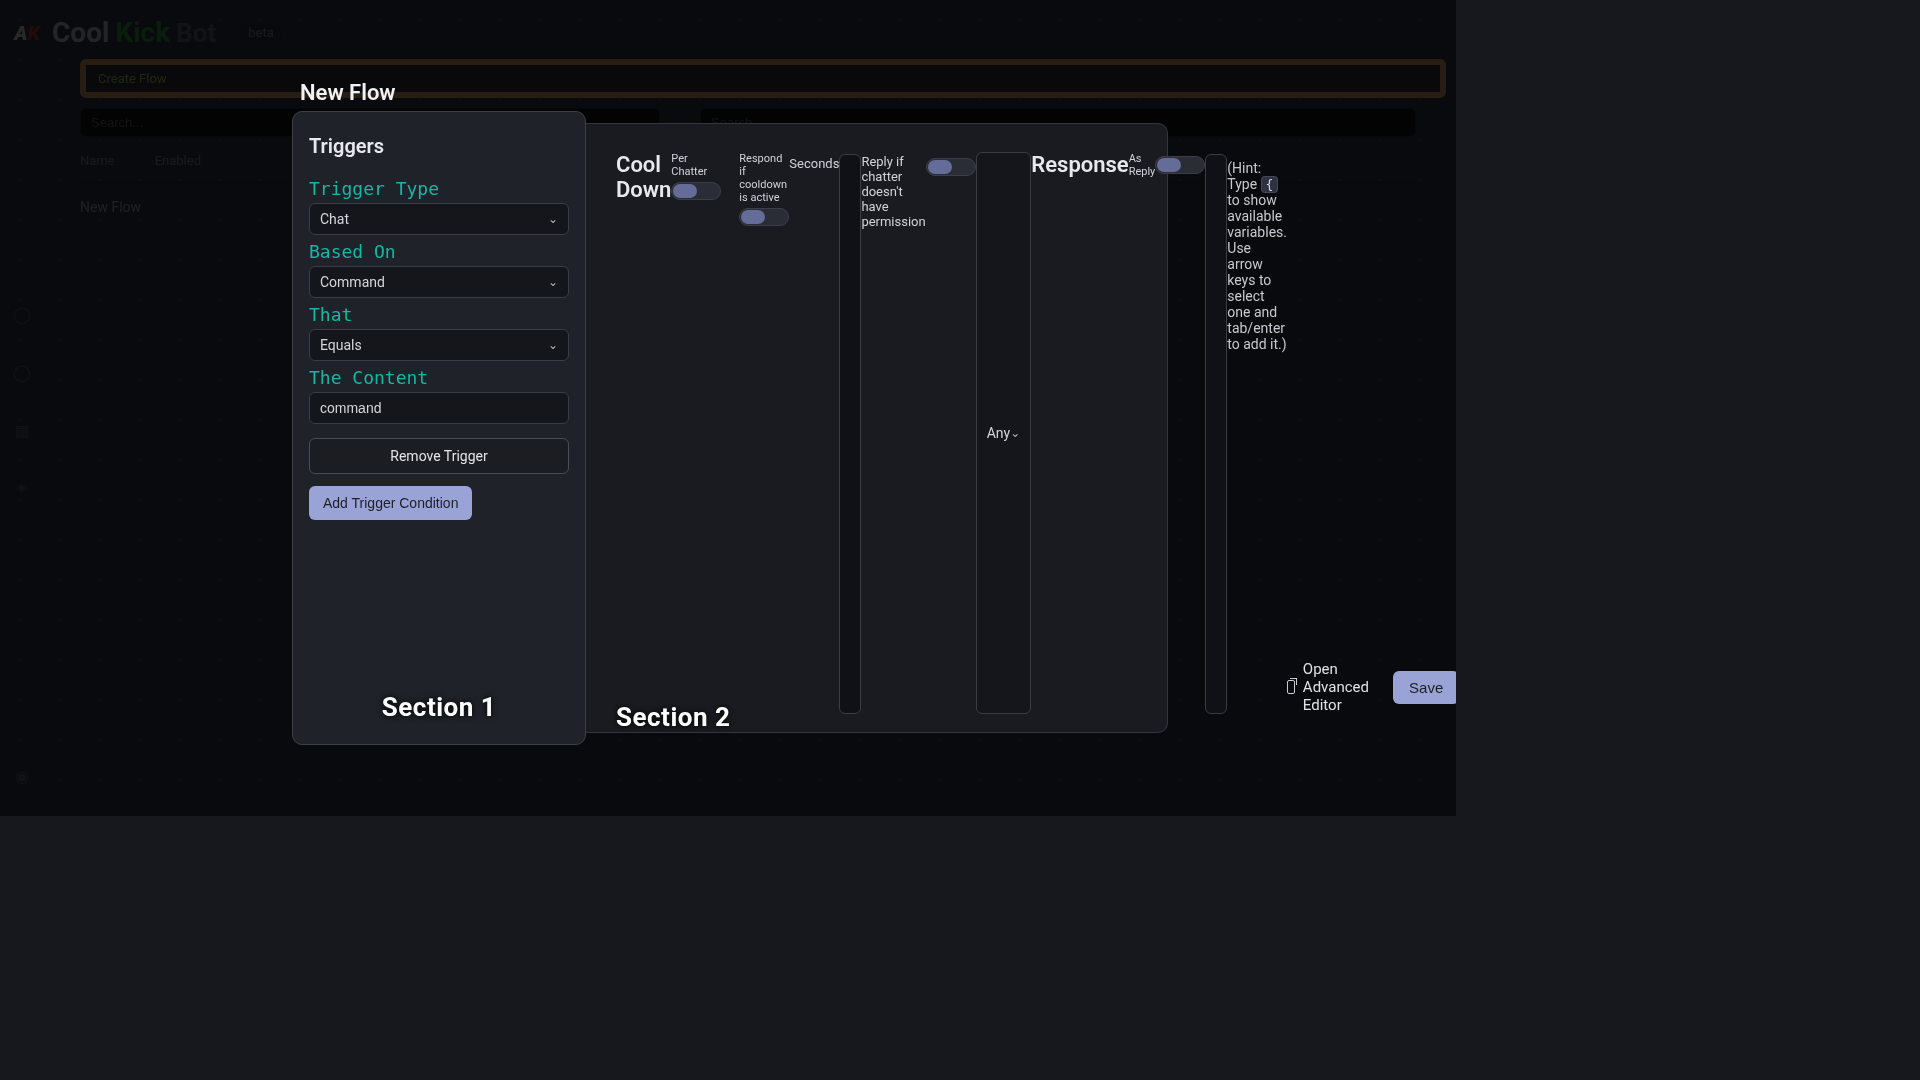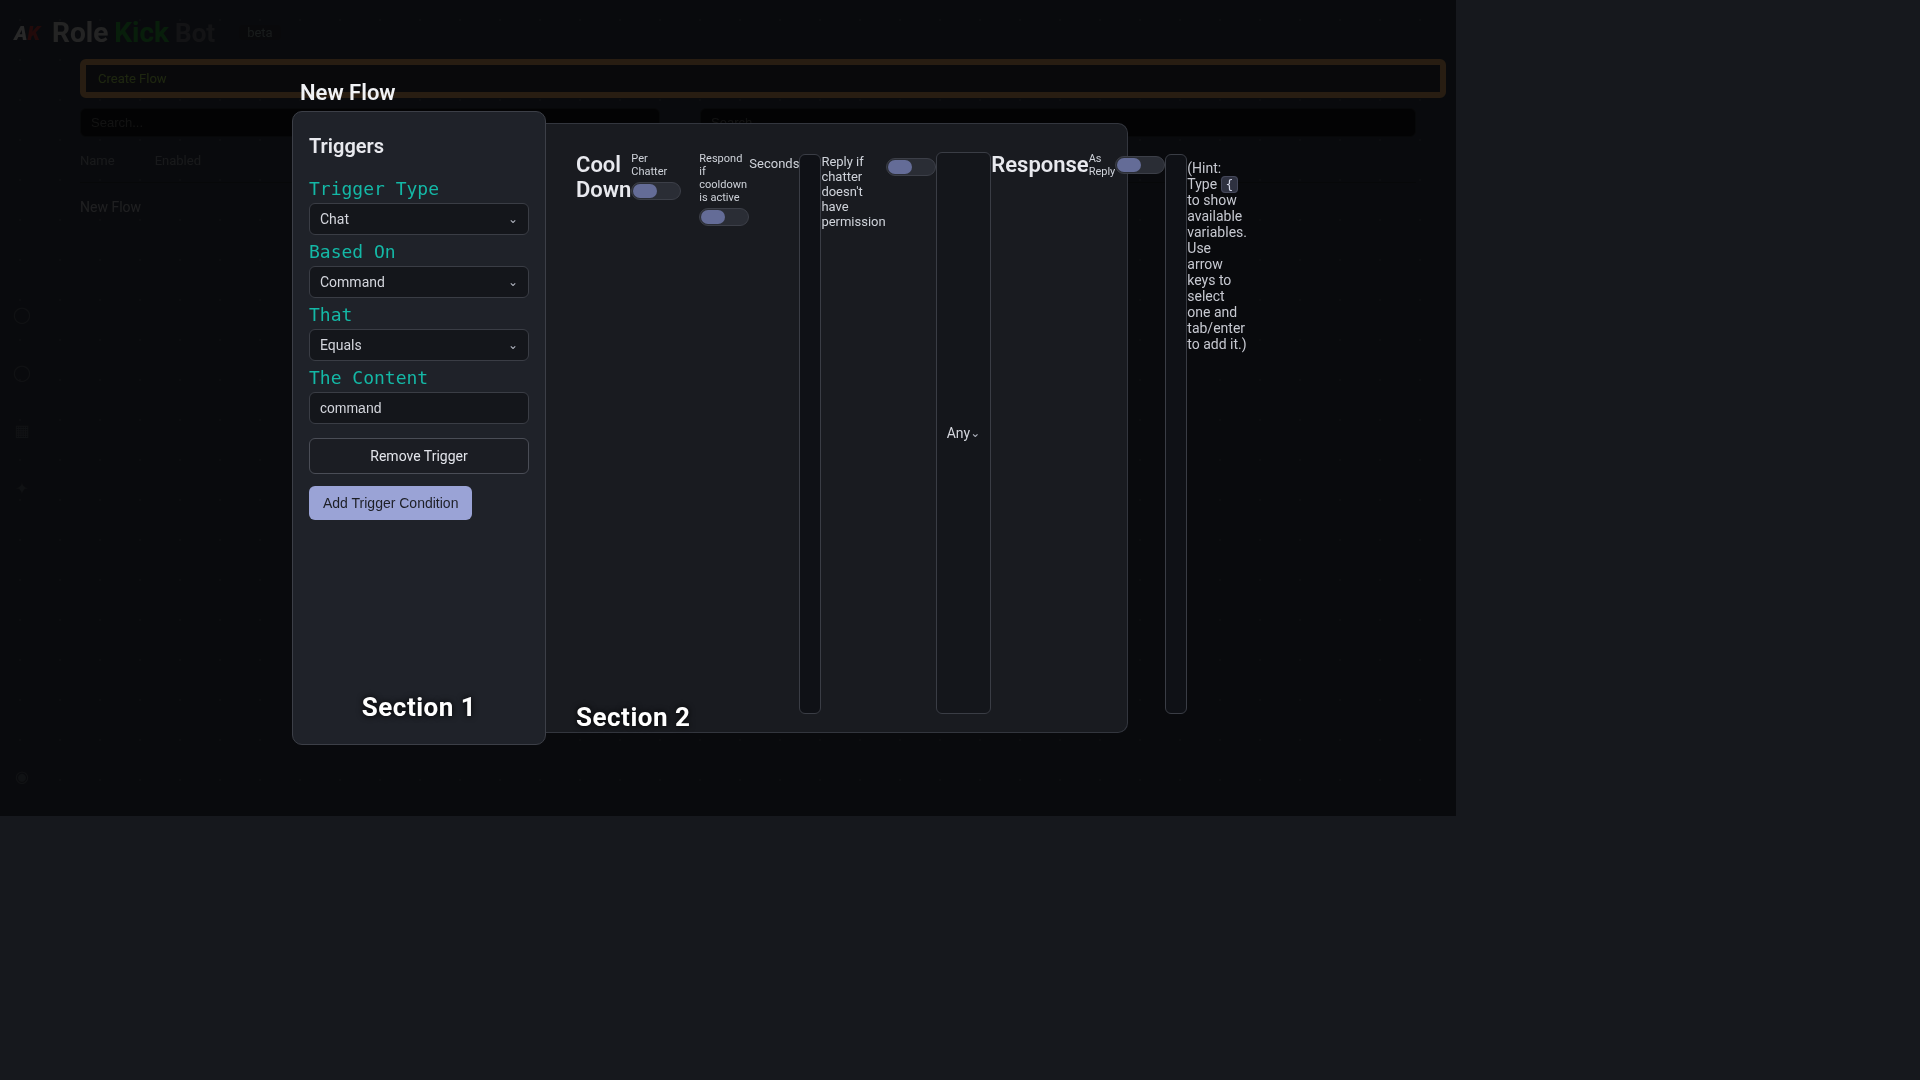--- a/index.html
+++ b/index.html
@@ -76,21 +76,21 @@
     padding-top: 80px; padding-left: 292px;
   }
   .modal-title {
     color:#f1f2f5; font-size:22px; font-weight:600; margin: 0 0 6px 8px;
   }
   .modal {
     display:flex; gap:0; align-items:flex-start;
   }
 
   .section1 {
-    width: 254px;
+    width: 294px;
     background:#1f2229;
     border:1px solid #3c3f47;
     border-radius:10px;
     padding: 22px 16px 16px;
     display:flex; flex-direction:column;
     min-height: 634px;
     position:relative;
   }
   .section2 {
     width: 582px;
@@ -198,21 +198,21 @@
 
 <div class="bg-dots"></div>
 
 <div class="underlay">
   <div class="brand-row">
     <div class="brand-logo">
       <span class="a">A</span>
         <span class="k">K</span>
     </div>
     <div class="brand-title">
-      <span class="aero">Role</span>
+      <span class="aero">Cool</span>
         <span class="kick">Kick</span>
       <span class="bot">Bot</span>
     </div>
     <div class="brand-version">beta</div>
   </div>
   <div class="underlay-toolbar">
     <div class="create-flow-btn">Create Flow</div>
   </div>
   <div class="underlay-split">
     <div class="underlay-left">
@@ -324,20 +324,27 @@
             <div class="knob"></div>
           </div>
       </div>
       <input class="wide-input" value="Hello World!" style="">
       <div class="hint">
         <span>(Hint: Type </span><span class="code">{</span><span> to show available variables. Use arrow keys to select one and tab/enter to add it.)</span>
       </div>
 
       <div class="spacer"></div>
 
+      <div class="section-footer">
+        <div class="adv-link">
+          <span class="ext-icon"></span>
+          <span>Open Advanced Editor</span>
+        </div>
+        <button class="save-btn">Save</button>
+      </div>
 
       <div class="section-tag-wrap">
         <div class="section-tag">Section 2</div>
       </div>
     </div>
 
   </div>
 </div>
 
 </body></html>

